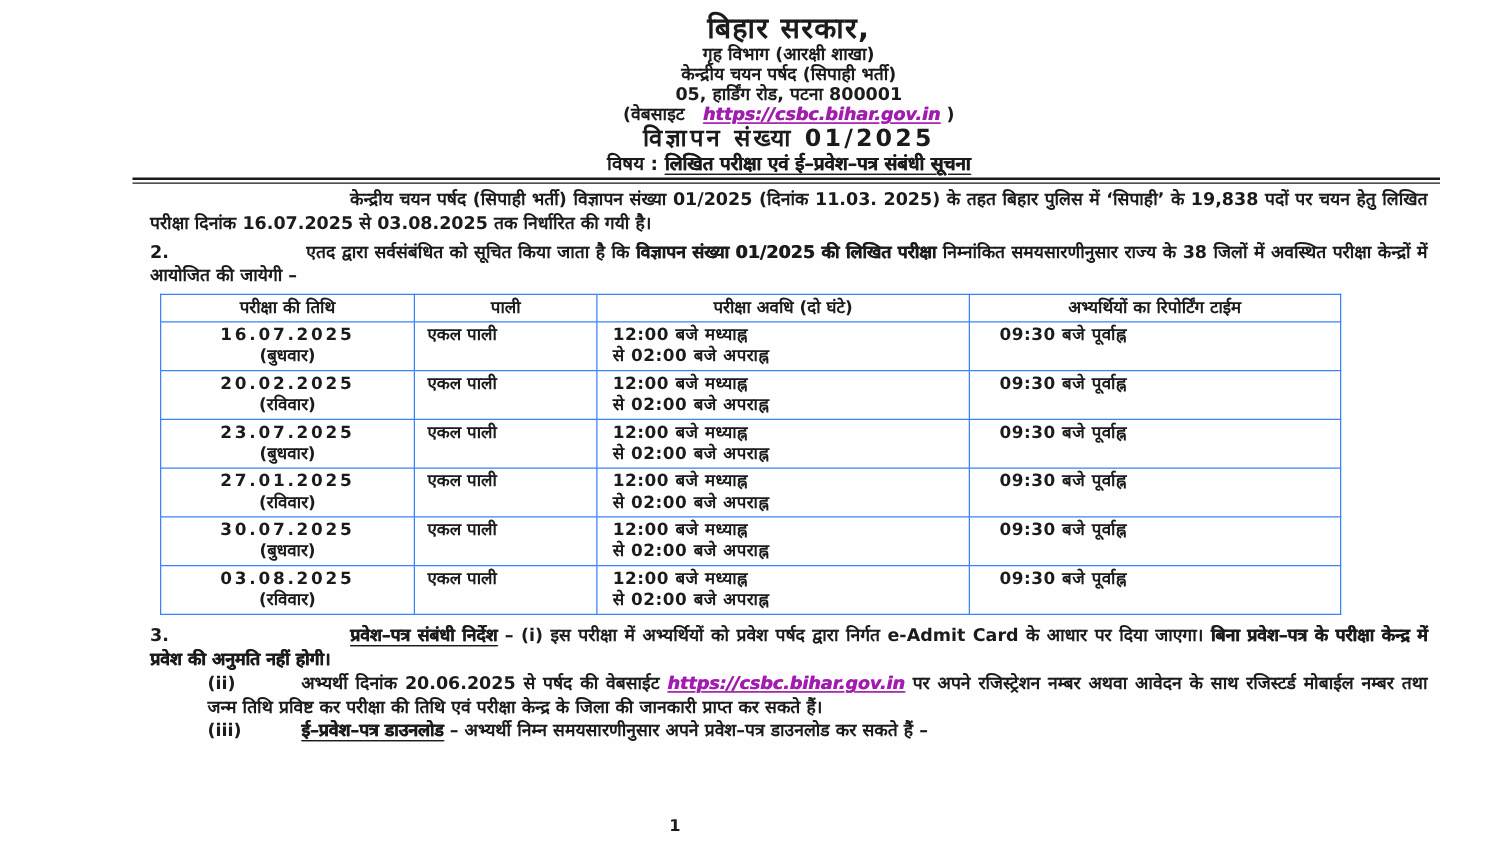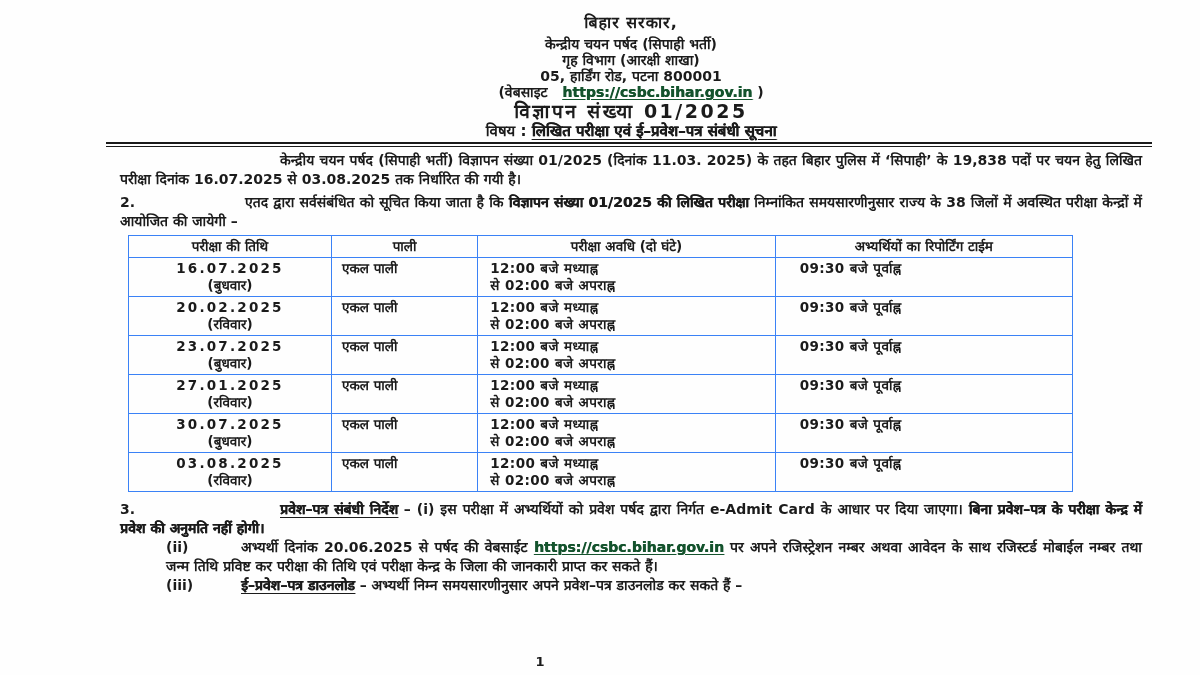--- a/index.html
+++ b/index.html
@@ -7,27 +7,27 @@
   body {
     background:#ffffff;
     font-family:"DejaVu Sans", sans-serif;
     color:#1b1b1b;
     font-weight:700;
   }
   .sheet { width:1200px; height:675px; background:#fefefe; padding:10px 58px 0 120px; position:relative; }
 
   
   .doc-header { text-align:center; }
-  .org       { font-size:16px; line-height:26px; letter-spacing:1px; }
+  .org       { font-size:23px; line-height:26px; letter-spacing:1px; }
   .sub       { font-size:14px;  line-height:16px; }
   .website-line { font-size:14px; line-height:17px; }
   .advert    { font-size:19px; line-height:21px; letter-spacing:2.5px; }
   .subject   { font-size:15px; line-height:18px; }
 
-  .link { color:#14532d; text-decoration:underline; text-underline-offset:2px; cursor:pointer; }
+  .link { color:#a21caf; text-decoration:underline; text-underline-offset:2px; cursor:pointer;font-style:italic; }
   .ul   { text-decoration:underline; text-underline-offset:3px; }
   .xb   { text-shadow:0.5px 0 currentColor; }
 
   .divider { height:5px; border-top:2.5px solid #1a1a1a; border-bottom:1.5px solid #1a1a1a; margin:2px -10px 4px -14px; }
 
   
   .para { font-size:14px; line-height:19px; text-align:justify; }
   .p1 { margin-top:4px; text-indent:160px; margin-bottom:4px; }
   .p2 { margin-bottom:4px; }
   .numlabel  { display:inline-block; text-indent:0; }
@@ -52,22 +52,22 @@
 
   .page-num { position:absolute; left:0; right:120px; bottom:6px; text-align:center; font-size:13px; }
 </style>
 </head>
 <body>
 
 <div class="sheet">
 
   <header class="doc-header">
     <div class="org">बिहार सरकार,</div>
+    <div class="sub">गृह विभाग (आरक्षी शाखा)</div>
     <div class="sub">केन्द्रीय चयन पर्षद (सिपाही भर्ती)</div>
-    <div class="sub">गृह विभाग (आरक्षी शाखा)</div>
     <div class="sub">05, हार्डिंग रोड, पटना 800001</div>
     <div class="website-line">
       <span>(वेबसाइट</span>&nbsp;&nbsp;
       <span class="link xb">https://csbc.bihar.gov.in</span><span> )</span>
     </div>
     <div class="advert">विज्ञापन संख्या 01/2025</div>
     <div class="subject">
       <span>विषय :</span>
       <span class="ul xb">लिखित परीक्षा एवं ई–प्रवेश–पत्र संबंधी सूचना</span>
     </div>

